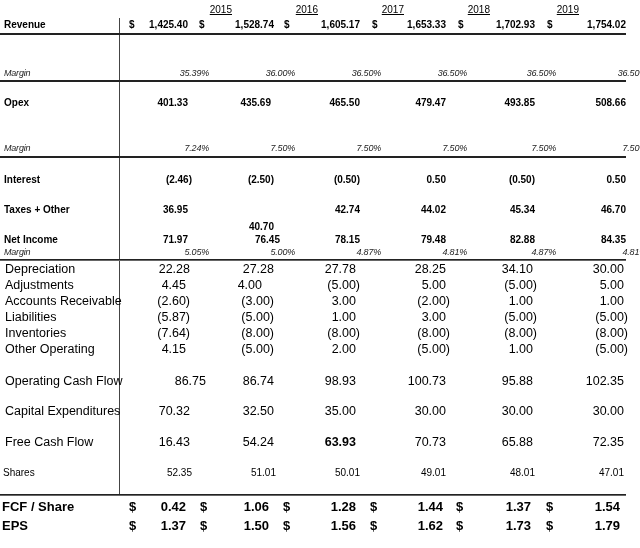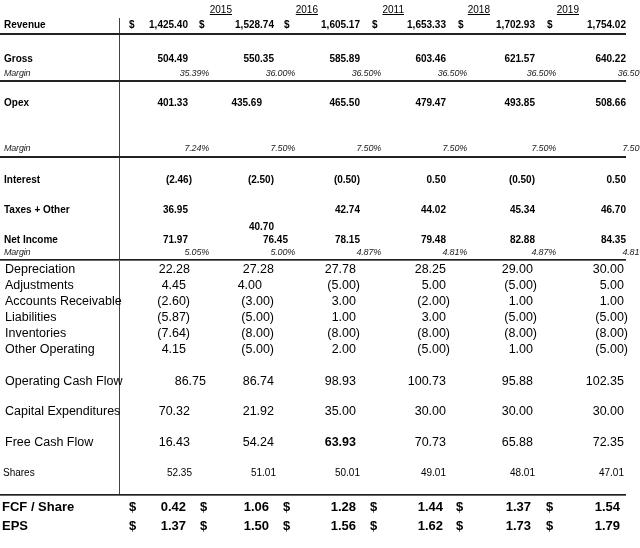--- a/index.html
+++ b/index.html
@@ -21,21 +21,21 @@
   .year { text-decoration: underline; font-size: 10px; }
 </style>
 </head>
 <body>
 
 <div class="sheet">
 
   <div class="row" style="top:4px;padding-left:44px;">
     <span class="cell year" style="right:452px;">2015</span>
     <span class="cell year" style="right:366px;">2016</span>
-    <span class="cell year" style="right:280px;">2011</span>
+    <span class="cell year" style="right:280px;">2017</span>
     <span class="cell year" style="right:194px;">2018</span>
     <span class="cell year" style="right:105px;">2019</span>
     <span class="cell year" style="right:14px;">2020</span>
   </div>
 
   <div class="vline"></div>
 
   <div class="row bold small" style="top:19px;">
     <span class="lbl">Revenue</span>
     <span class="dollar" style="left:129px;">$</span>
@@ -46,44 +46,35 @@
     <span class="cell" style="right:280px;">1,605.17</span>
     <span class="dollar" style="left:372px;">$</span>
     <span class="cell" style="right:194px;">1,653.33</span>
     <span class="dollar" style="left:458px;">$</span>
     <span class="cell" style="right:105px;">1,702.93</span>
     <span class="dollar" style="left:547px;">$</span>
     <span class="cell" style="right:14px;">1,754.02</span>
   </div>
   <div class="hline thick" style="top:33px;"></div>
 
-  <div class="row bold small" style="top:53px;">
-    <span class="lbl">Gross</span>
-    <span class="cell" style="right:452px;">504.49</span>
-    <span class="cell" style="right:366px;">550.35</span>
-    <span class="cell" style="right:280px;">585.89</span>
-    <span class="cell" style="right:194px;">603.46</span>
-    <span class="cell" style="right:105px;">621.57</span>
-    <span class="cell" style="right:14px;">640.22</span>
-  </div>
   <div class="row ital" style="top:68px;">
     <span class="lbl">Margin</span>
     <span class="cell" style="right:452px;">35.39%</span>
     <span class="cell" style="right:366px;">36.00%</span>
     <span class="cell" style="right:280px;">36.50%</span>
     <span class="cell" style="right:194px;">36.50%</span>
     <span class="cell" style="right:105px;">36.50%</span>
     <span class="cell" style="right:14px;">36.50%</span>
   </div>
   <div class="hline thick" style="top:80px;"></div>
 
   <div class="row bold small" style="top:97px;">
     <span class="lbl">Opex</span>
     <span class="cell" style="right:452px;">401.33</span>
-    <span class="cell" style="right:378px;margin-left:20px;">435.69</span>
+    <span class="cell" style="right:369px;margin-left:20px;">435.69</span>
     <span class="cell" style="right:280px;">465.50</span>
     <span class="cell" style="right:194px;">479.47</span>
     <span class="cell" style="right:105px;">493.85</span>
     <span class="cell" style="right:14px;">508.66</span>
   </div>
 
   <div class="row ital" style="top:143px;">
     <span class="lbl">Margin</span>
     <span class="cell" style="right:452px;">7.24%</span>
     <span class="cell" style="right:366px;">7.50%</span>
@@ -110,21 +101,21 @@
     <span class="cell" style="right:366px;margin-top:17px;">40.70</span>
     <span class="cell" style="right:280px;">42.74</span>
     <span class="cell" style="right:194px;">44.02</span>
     <span class="cell" style="right:105px;">45.34</span>
     <span class="cell" style="right:14px;">46.70</span>
   </div>
 
   <div class="row bold small" style="top:234px;">
     <span class="lbl">Net Income</span>
     <span class="cell" style="right:452px;">71.97</span>
-    <span class="cell" style="right:352px;">76.45</span>
+    <span class="cell" style="right:360px;">76.45</span>
     <span class="cell" style="right:280px;">78.15</span>
     <span class="cell" style="right:194px;">79.48</span>
     <span class="cell" style="right:105px;">82.88</span>
     <span class="cell" style="right:14px;">84.35</span>
   </div>
   <div class="row ital" style="top:247px;">
     <span class="lbl">Margin</span>
     <span class="cell" style="right:452px;">5.05%</span>
     <span class="cell" style="right:366px;">5.00%</span>
     <span class="cell" style="right:280px;">4.87%</span>
@@ -133,21 +124,21 @@
     <span class="cell" style="right:14px;">4.81%</span>
   </div>
   <div class="hline dbl" style="top:259px;"></div>
 
   <div class="row med" style="top:262px;">
     <span class="lbl" style="left:5px;">Depreciation</span>
     <span class="cell" style="right:450px;">22.28</span>
     <span class="cell" style="right:366px;">27.28</span>
     <span class="cell" style="right:284px;">27.78</span>
     <span class="cell" style="right:194px;">28.25</span>
-    <span class="cell" style="right:107px;">29.00</span>
+    <span class="cell" style="right:107px;">34.10</span>
     <span class="cell" style="right:16px;">30.00</span>
   </div>
   <div class="row med" style="top:278px;">
     <span class="lbl" style="left:5px;">Adjustments</span>
     <span class="cell" style="right:454px;">4.45</span>
     <span class="cell" style="right:378px;">4.00</span>
     <span class="cell" style="right:280px;">(5.00)</span>
     <span class="cell" style="right:194px;">5.00</span>
     <span class="cell" style="right:103px;">(5.00)</span>
     <span class="cell" style="right:16px;">5.00</span>
@@ -194,21 +185,21 @@
     <span class="cell" style="right:434px;">86.75</span>
     <span class="cell" style="right:366px;">86.74</span>
     <span class="cell" style="right:284px;">98.93</span>
     <span class="cell" style="right:194px;">100.73</span>
     <span class="cell" style="right:107px;">95.88</span>
     <span class="cell" style="right:16px;">102.35</span>
   </div>
   <div class="row med" style="top:404px;">
     <span class="lbl" style="left:5px;">Capital Expenditures</span>
     <span class="cell" style="right:450px;">70.32</span>
-    <span class="cell" style="right:366px;">21.92</span>
+    <span class="cell" style="right:366px;">32.50</span>
     <span class="cell" style="right:284px;">35.00</span>
     <span class="cell" style="right:194px;">30.00</span>
     <span class="cell" style="right:107px;">30.00</span>
     <span class="cell" style="right:16px;">30.00</span>
   </div>
   <div class="row med" style="top:435px;">
     <span class="lbl" style="left:5px;">Free Cash Flow</span>
     <span class="cell" style="right:450px;">16.43</span>
     <span class="cell" style="right:366px;">54.24</span>
     <span class="cell" style="right:284px;font-weight:bold;">63.93</span>

